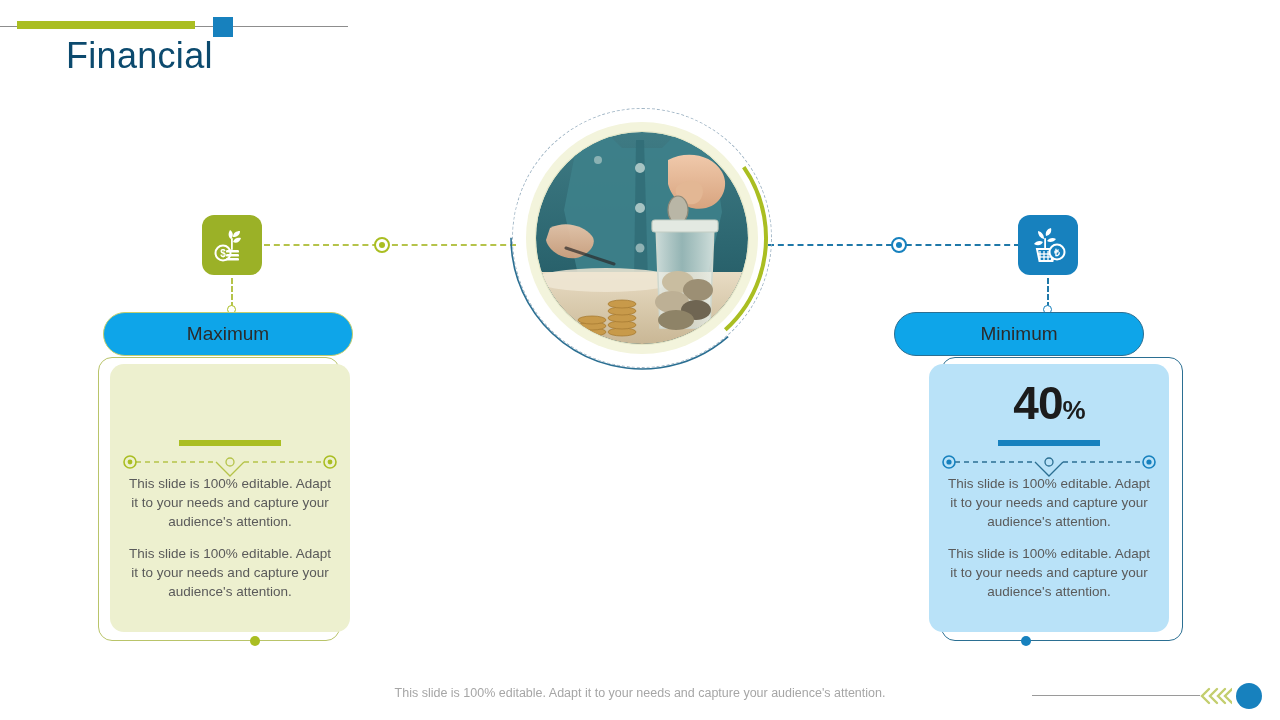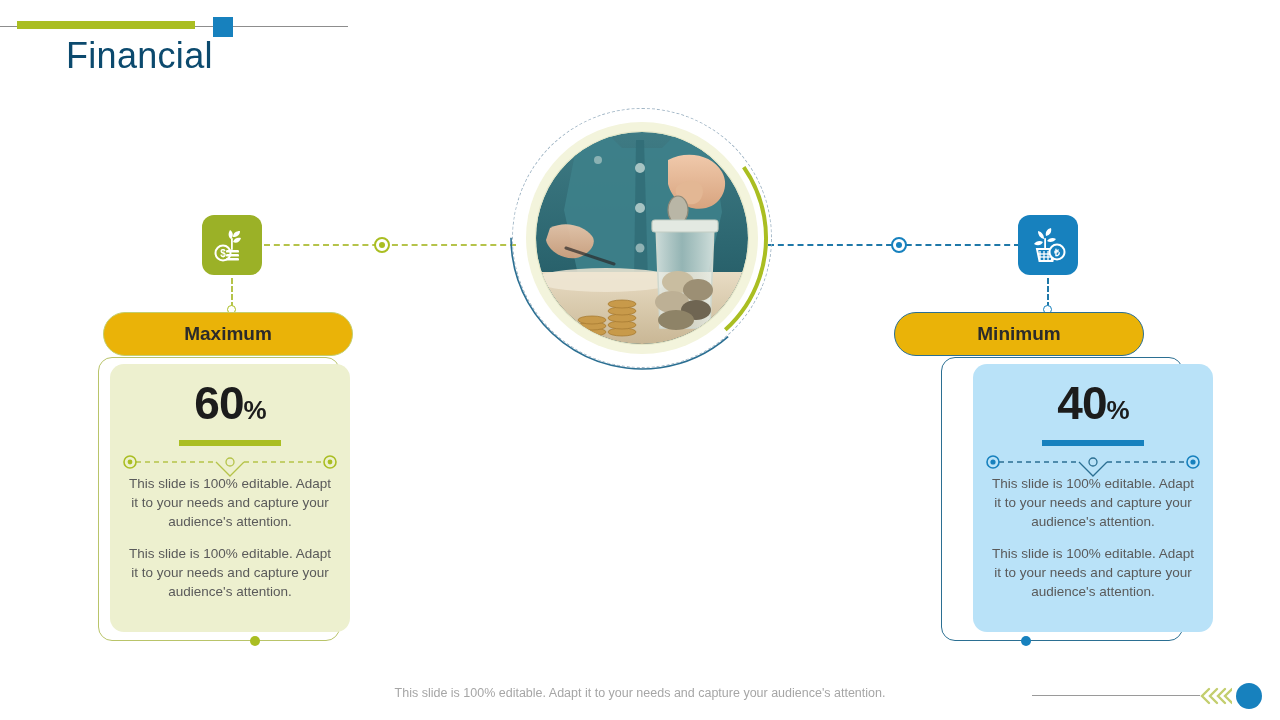--- a/index.html
+++ b/index.html
@@ -50,36 +50,36 @@
   
   .vdash{position:absolute;width:0;border-left:2px dashed;}
   .vdash.left{left:231px;top:278px;height:30px;border-color:#b5c34a;}
   .vdash.right{left:1047px;top:278px;height:30px;border-color:#1f78a8;}
   .vdot{position:absolute;width:9px;height:9px;border-radius:50%;box-sizing:border-box;background:#fff;}
   .vdot.left{left:227px;top:305px;border:1.5px solid #aabe22;}
   .vdot.right{left:1043px;top:305px;border:1.5px solid #1781be;}
 
   
   .pill{position:absolute;top:312px;width:250px;height:44px;border-radius:22px;
-    background:#eab308;box-sizing:border-box;display:flex;align-items:center;justify-content:center;
-    font-size:19px;font-weight:bold;color:#2b2b2b;}
+    background:#0ea5e9;box-sizing:border-box;display:flex;align-items:center;justify-content:center;
+    font-size:19px;font-weight:normal;color:#2b2b2b;}
   .pill.left{left:103px;border:1.2px solid #c3ce6e;}
   .pill.right{left:894px;border:1.2px solid #2b6f92;}
 
   
   .card-outline{position:absolute;border-radius:14px;box-sizing:border-box;background:transparent;}
   .card-outline.left{left:98px;top:357px;width:242px;height:284px;border:1.3px solid #b9c46a;}
   .card-outline.right{left:941px;top:357px;width:242px;height:284px;border:1.3px solid #2b6f92;}
   .outline-dot{position:absolute;width:10px;height:10px;border-radius:50%;}
   .outline-dot.left{left:250px;top:636px;background:#aabe22;}
   .outline-dot.right{left:1021px;top:636px;background:#1781be;}
 
   .card{position:absolute;top:364px;width:240px;height:268px;border-radius:14px;}
   .card.left{left:110px;background:#edf0cf;}
-  .card.right{left:929px;background:#b9e2f8;margin-left:44px;}
+  .card.right{left:929px;background:#b9e2f8;}
 
   .pct{position:absolute;top:16px;left:0;width:100%;text-align:center;
     font-size:46px;font-weight:bold;color:#1c1c1c;line-height:1;letter-spacing:-1px;}
   .pct small{font-size:26px;font-weight:bold;vertical-align:baseline;}
   .rule{position:absolute;top:76px;left:50%;transform:translateX(-50%);width:102px;height:6px;}
   .rule.left{background:#aabe22;}
   .rule.right{background:#1781be;}
 
   
   .divider{position:absolute;top:88px;left:10px;width:220px;height:26px;}
@@ -232,23 +232,20 @@
   <div class="vdash right"></div>
   <div class="vdot left"></div>
   <div class="vdot right"></div>
 
   <div class="pill left">Maximum</div>
   <div class="pill right">Minimum</div>
 
   <div class="card-outline left"></div>
   <div class="outline-dot left"></div>
   <div class="card left">
-    <div class="pct">
-      <span>60</span><small>%</small>
-    </div>
     <div class="rule left"></div>
     <div class="divider">
       <svg width="220" height="26" viewBox="0 0 220 26">
         <line x1="16" y1="10" x2="96" y2="10" stroke="#b5c34a" stroke-width="1.3" stroke-dasharray="5 4"></line>
         <line x1="124" y1="10" x2="204" y2="10" stroke="#b5c34a" stroke-width="1.3" stroke-dasharray="5 4"></line>
         <path d="M96 10 L110 24 L124 10" fill="none" stroke="#b5c34a" stroke-width="1.3"></path>
         <circle cx="110" cy="10" r="4" fill="#edf0cf" stroke="#b5c34a" stroke-width="1.3"></circle>
         <circle cx="10" cy="10" r="6" fill="#edf0cf" stroke="#aabe22" stroke-width="1.6"></circle>
         <circle cx="10" cy="10" r="2.4" fill="#aabe22"></circle>
         <circle cx="210" cy="10" r="6" fill="#edf0cf" stroke="#aabe22" stroke-width="1.6"></circle>

